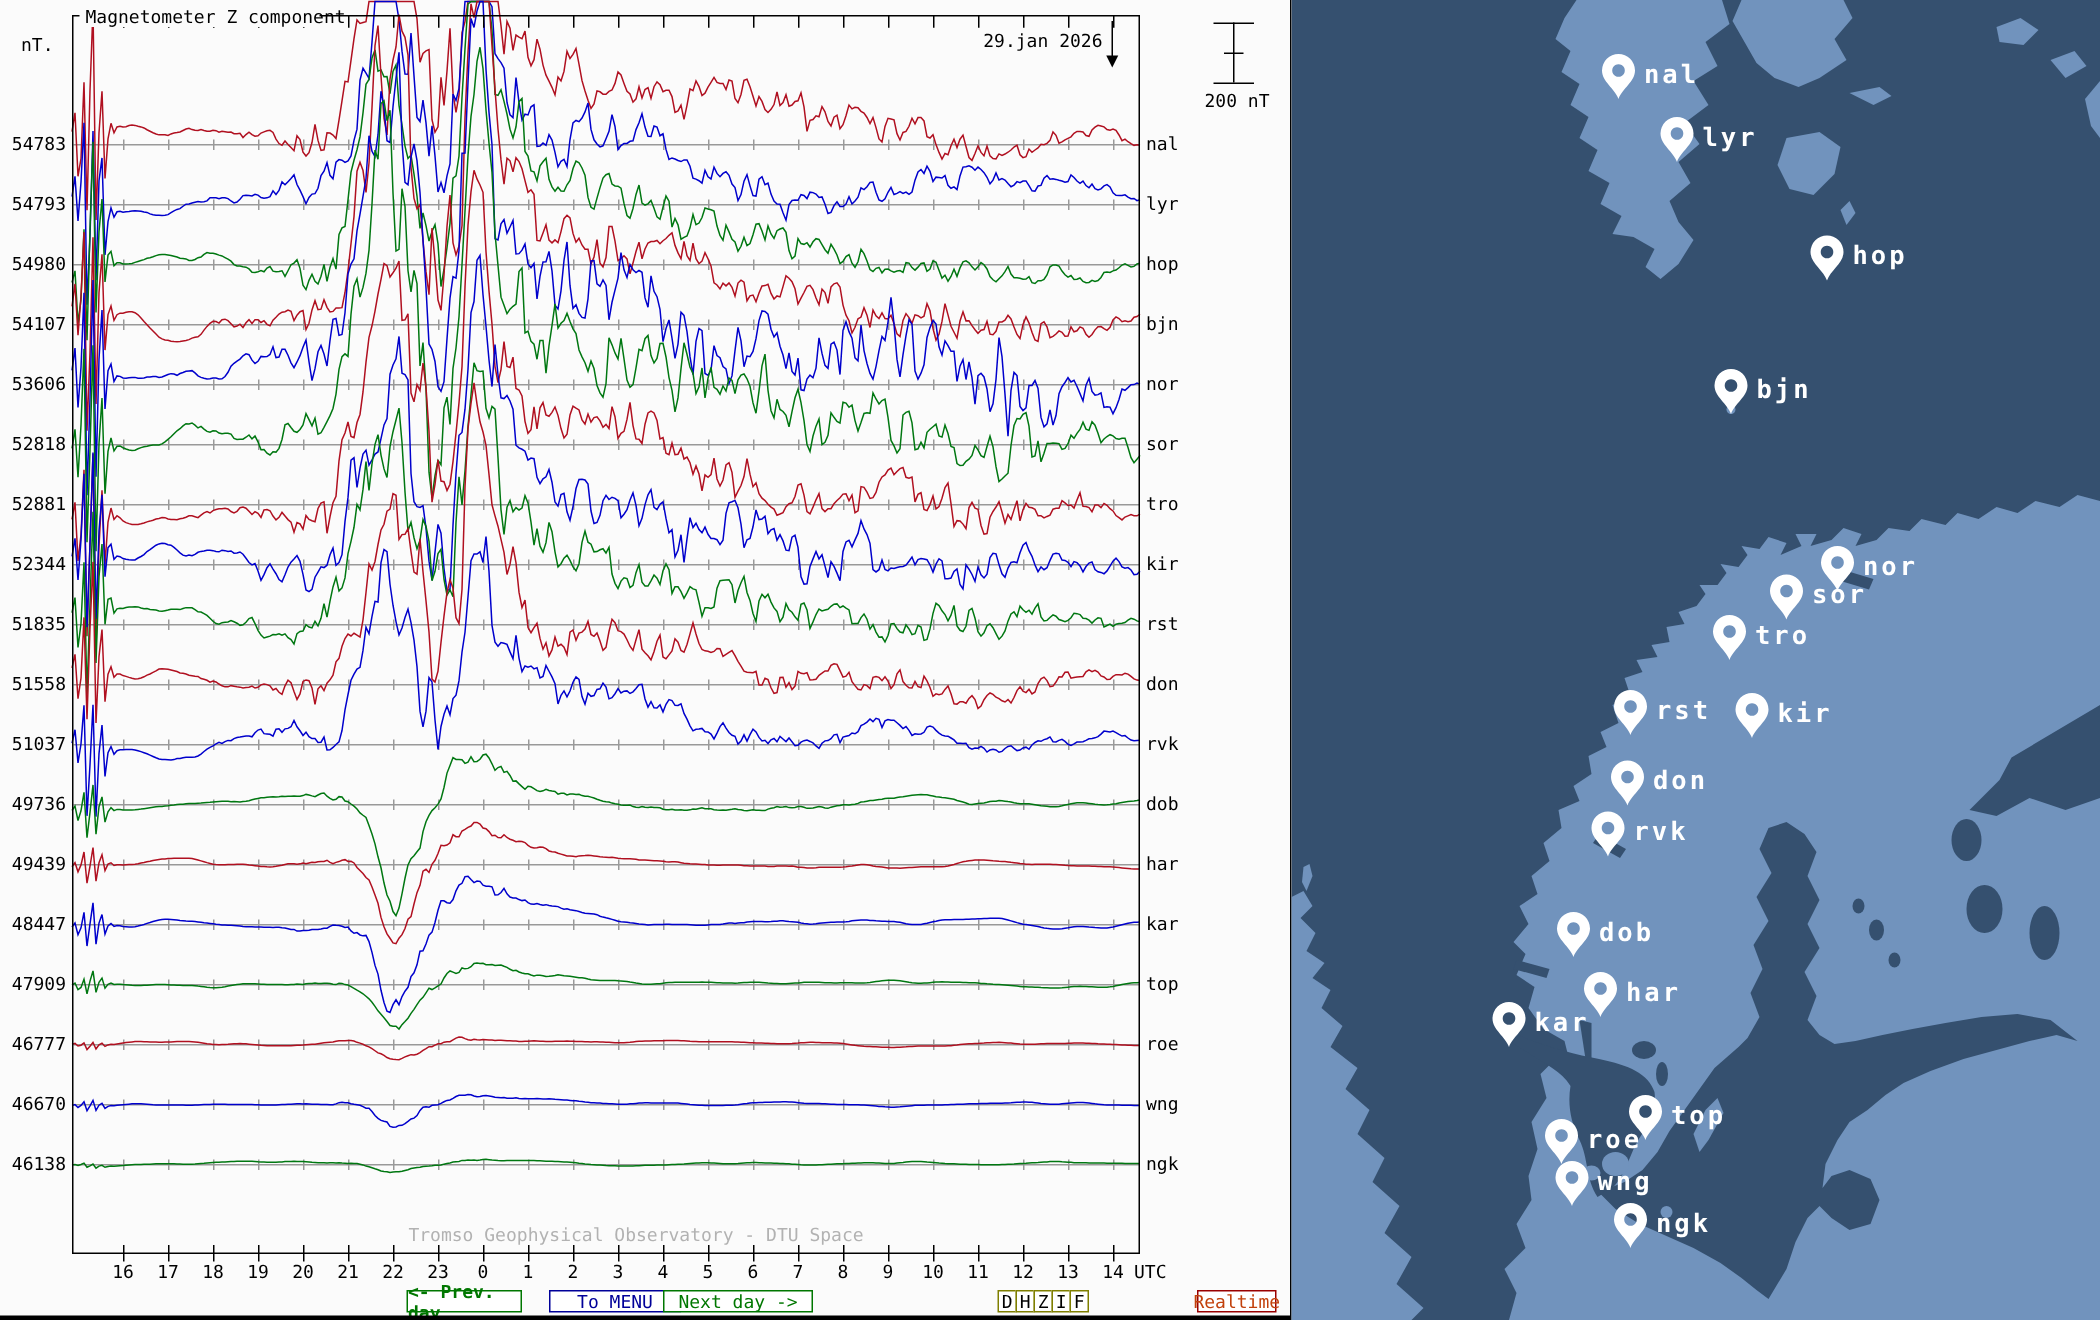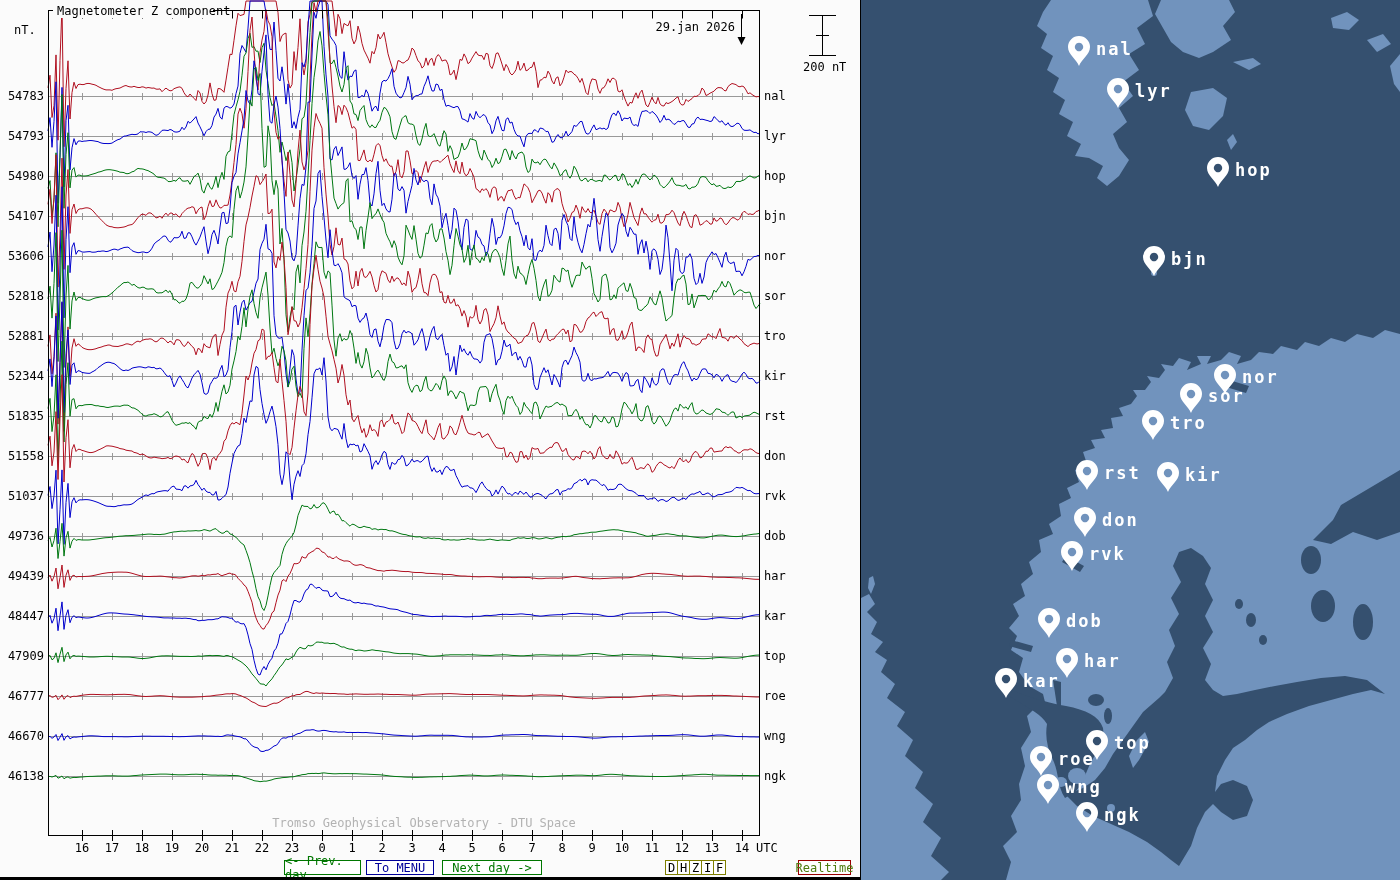--- a/index.html
+++ b/index.html
@@ -4,21 +4,21 @@
 <style>
   html,body{margin:0;padding:0;background:#fff;width:1400px;height:880px;overflow:hidden;
     font-family:"DejaVu Sans Mono","Liberation Mono",monospace;}
   #stage{position:relative;width:1400px;height:880px;}
   #left-panel{position:absolute;left:0;top:0;width:860px;height:880px;background:#fbfbfb;}
   #plot-svg{position:absolute;left:0;top:0;}
   .btn{position:absolute;display:flex;align-items:center;justify-content:center;
     background:#fff;font-size:12px;height:15px;box-sizing:border-box;border:1px solid #000;cursor:pointer;}
   #btn-prev,#btn-next{color:#007700;border-color:#007700;}
   #btn-menu{color:#000099;border-color:#000099;}
-  #btn-realtime{color:#4d7c0f;border-color:#990000;text-align:center;}
+  #btn-realtime{color:#c2410c;border-color:#990000;text-align:center;}
   #dhzif{position:absolute;display:flex;}
   .comp-box{width:13px;height:15px;box-sizing:border-box;border:1px solid #7f7f00;margin-left:-1px;
     display:flex;align-items:center;justify-content:center;font-size:12px;color:#000;background:#fff;cursor:pointer;}
   #bottom-strip{position:absolute;left:0;top:877px;width:860px;height:3px;background:#000;}
   #map-panel{position:absolute;left:860px;top:0;width:540px;height:880px;border-left:1px solid #000;box-sizing:border-box;}
 </style>
 </head>
 <body>
 
 <div id="stage">
@@ -589,22 +589,22 @@
         <polygon points="737.5,37 745.5,37 741.5,45" fill="#000"></polygon>
         <g>
           <line x1="822.5" y1="15" x2="822.5" y2="55" stroke="#000"></line>
           <line x1="809" y1="15.5" x2="836" y2="15.5" stroke="#000"></line>
           <line x1="809" y1="55.5" x2="836" y2="55.5" stroke="#000"></line>
           <line x1="816" y1="35.5" x2="829" y2="35.5" stroke="#000"></line>
           <text x="803" y="71" font-family="&quot;DejaVu Sans Mono&quot;,monospace" font-size="12px" fill="#000">200 nT</text>
         </g>
         <text x="424" y="827" text-anchor="middle" font-family="&quot;DejaVu Sans Mono&quot;,monospace" font-size="12px" fill="#b2b2b2">Tromso Geophysical Observatory - DTU Space</text>
       </svg>
-    <div class="btn" id="btn-prev" style="left:284px;top:860px;width:77px;">&lt;- Prev. day</div>
-    <div class="btn" id="btn-menu" style="left:366px;top:860px;width:68px;">To MENU</div>
+    <div class="btn" id="btn-prev" style="left:271px;top:860px;width:77px;font-weight:bold;">&lt;- Prev. day</div>
+    <div class="btn" id="btn-menu" style="left:366px;top:860px;width:88px;">To MENU</div>
     <div class="btn" id="btn-next" style="left:442px;top:860px;width:100px;">Next day -&gt;</div>
     <div id="dhzif" style="left:666px;top:860px;">
         <div class="comp-box">D</div>
         <div class="comp-box">H</div>
         <div class="comp-box">Z</div>
         <div class="comp-box">I</div>
         <div class="comp-box">F</div>
       </div>
     <div class="btn" id="btn-realtime" style="left:798px;top:860px;width:53px;">Realtime</div>
     <div id="bottom-strip"></div>

